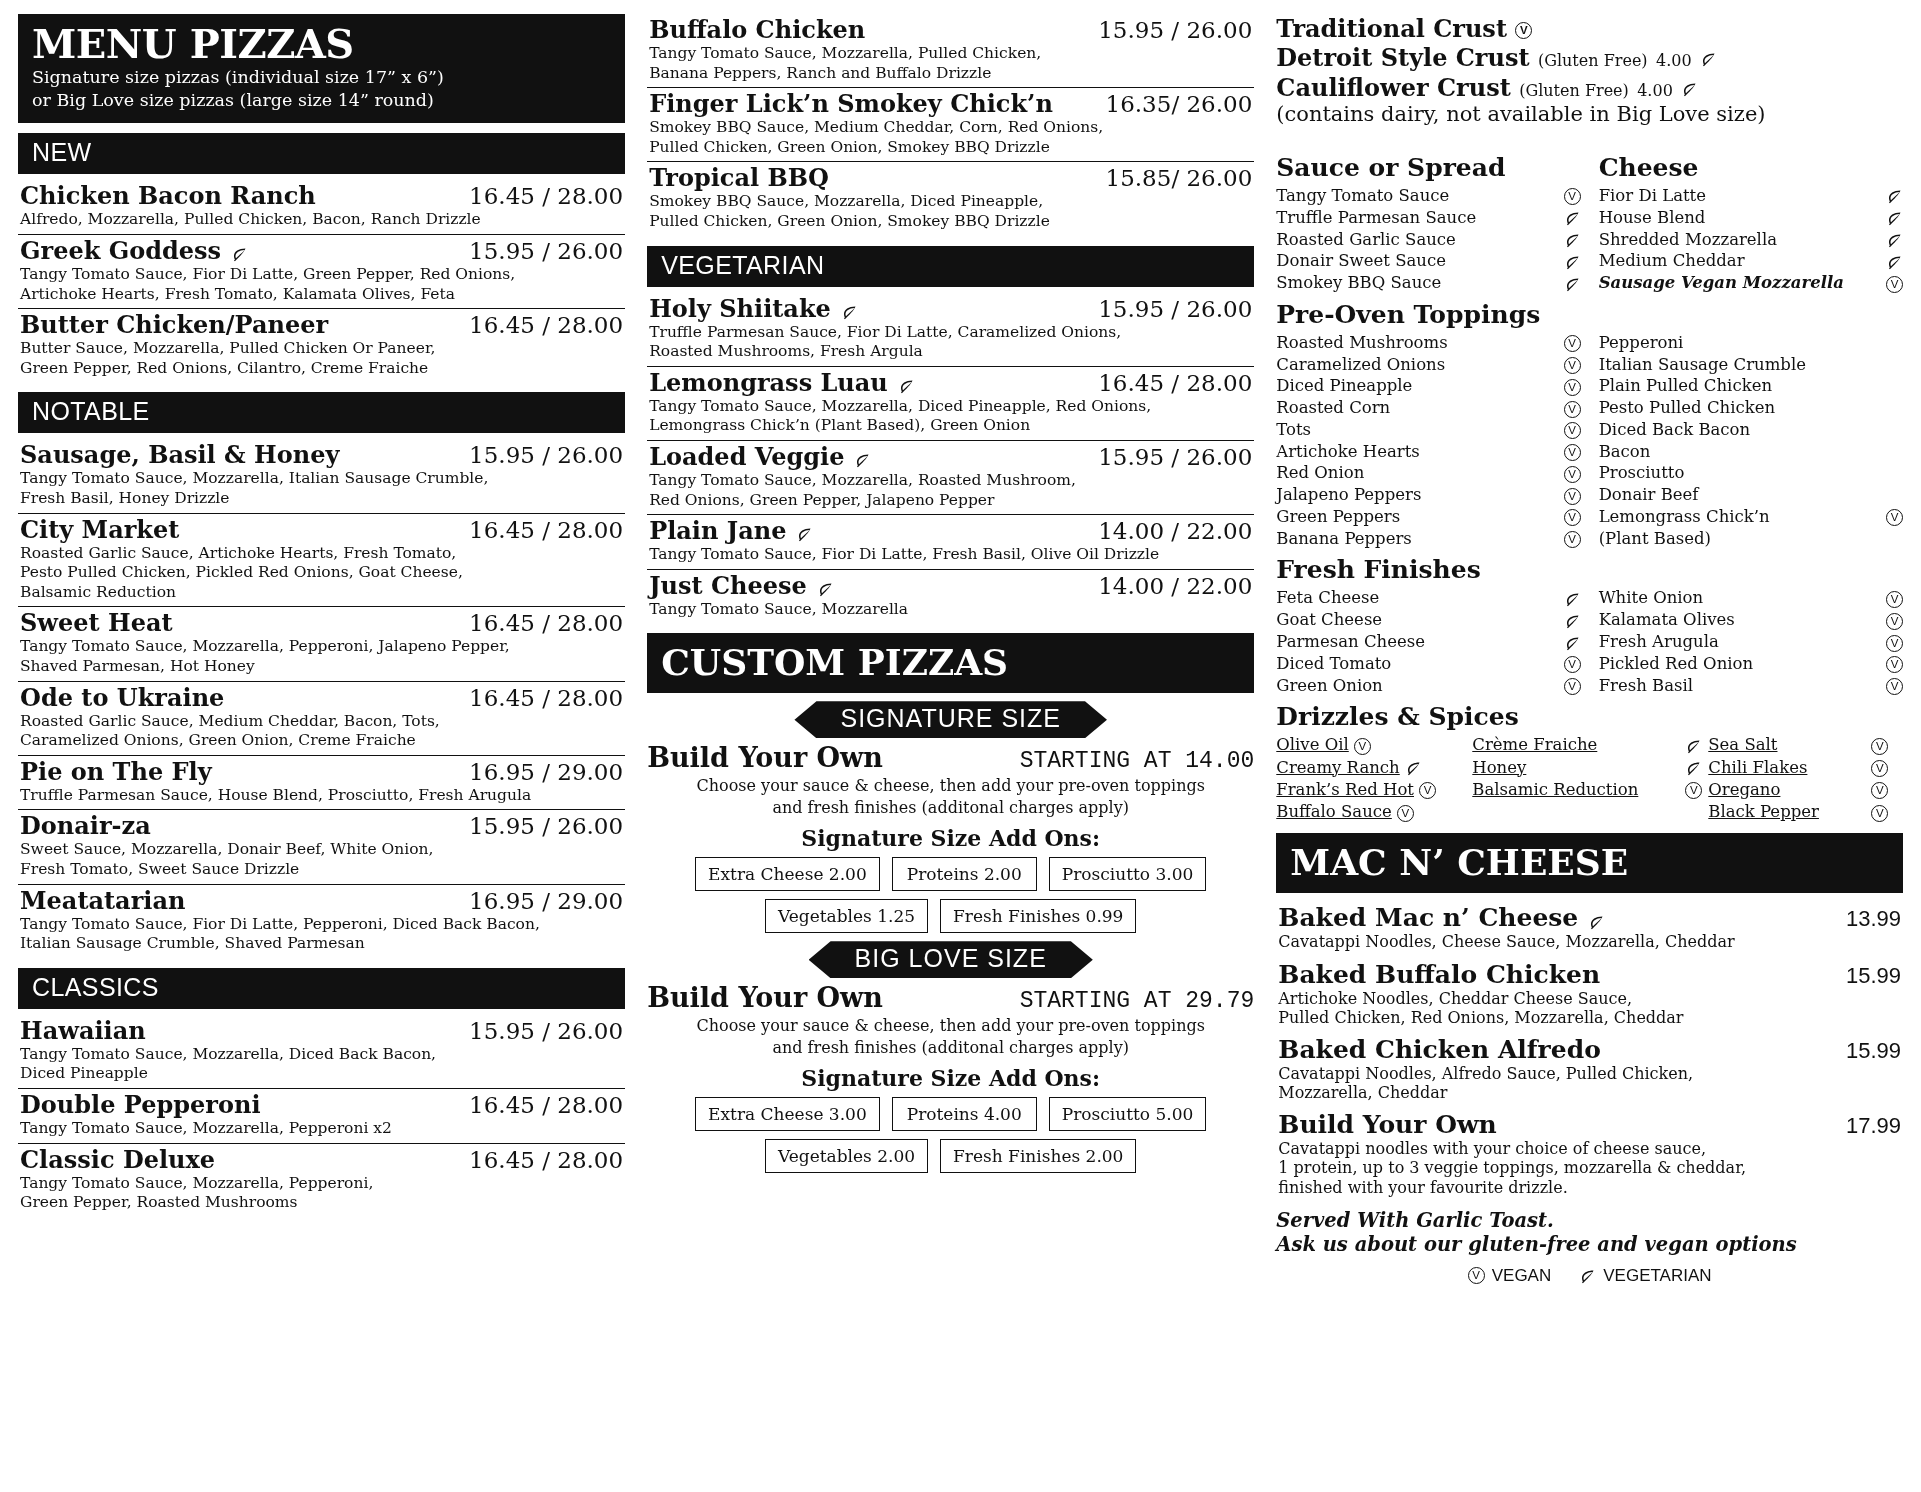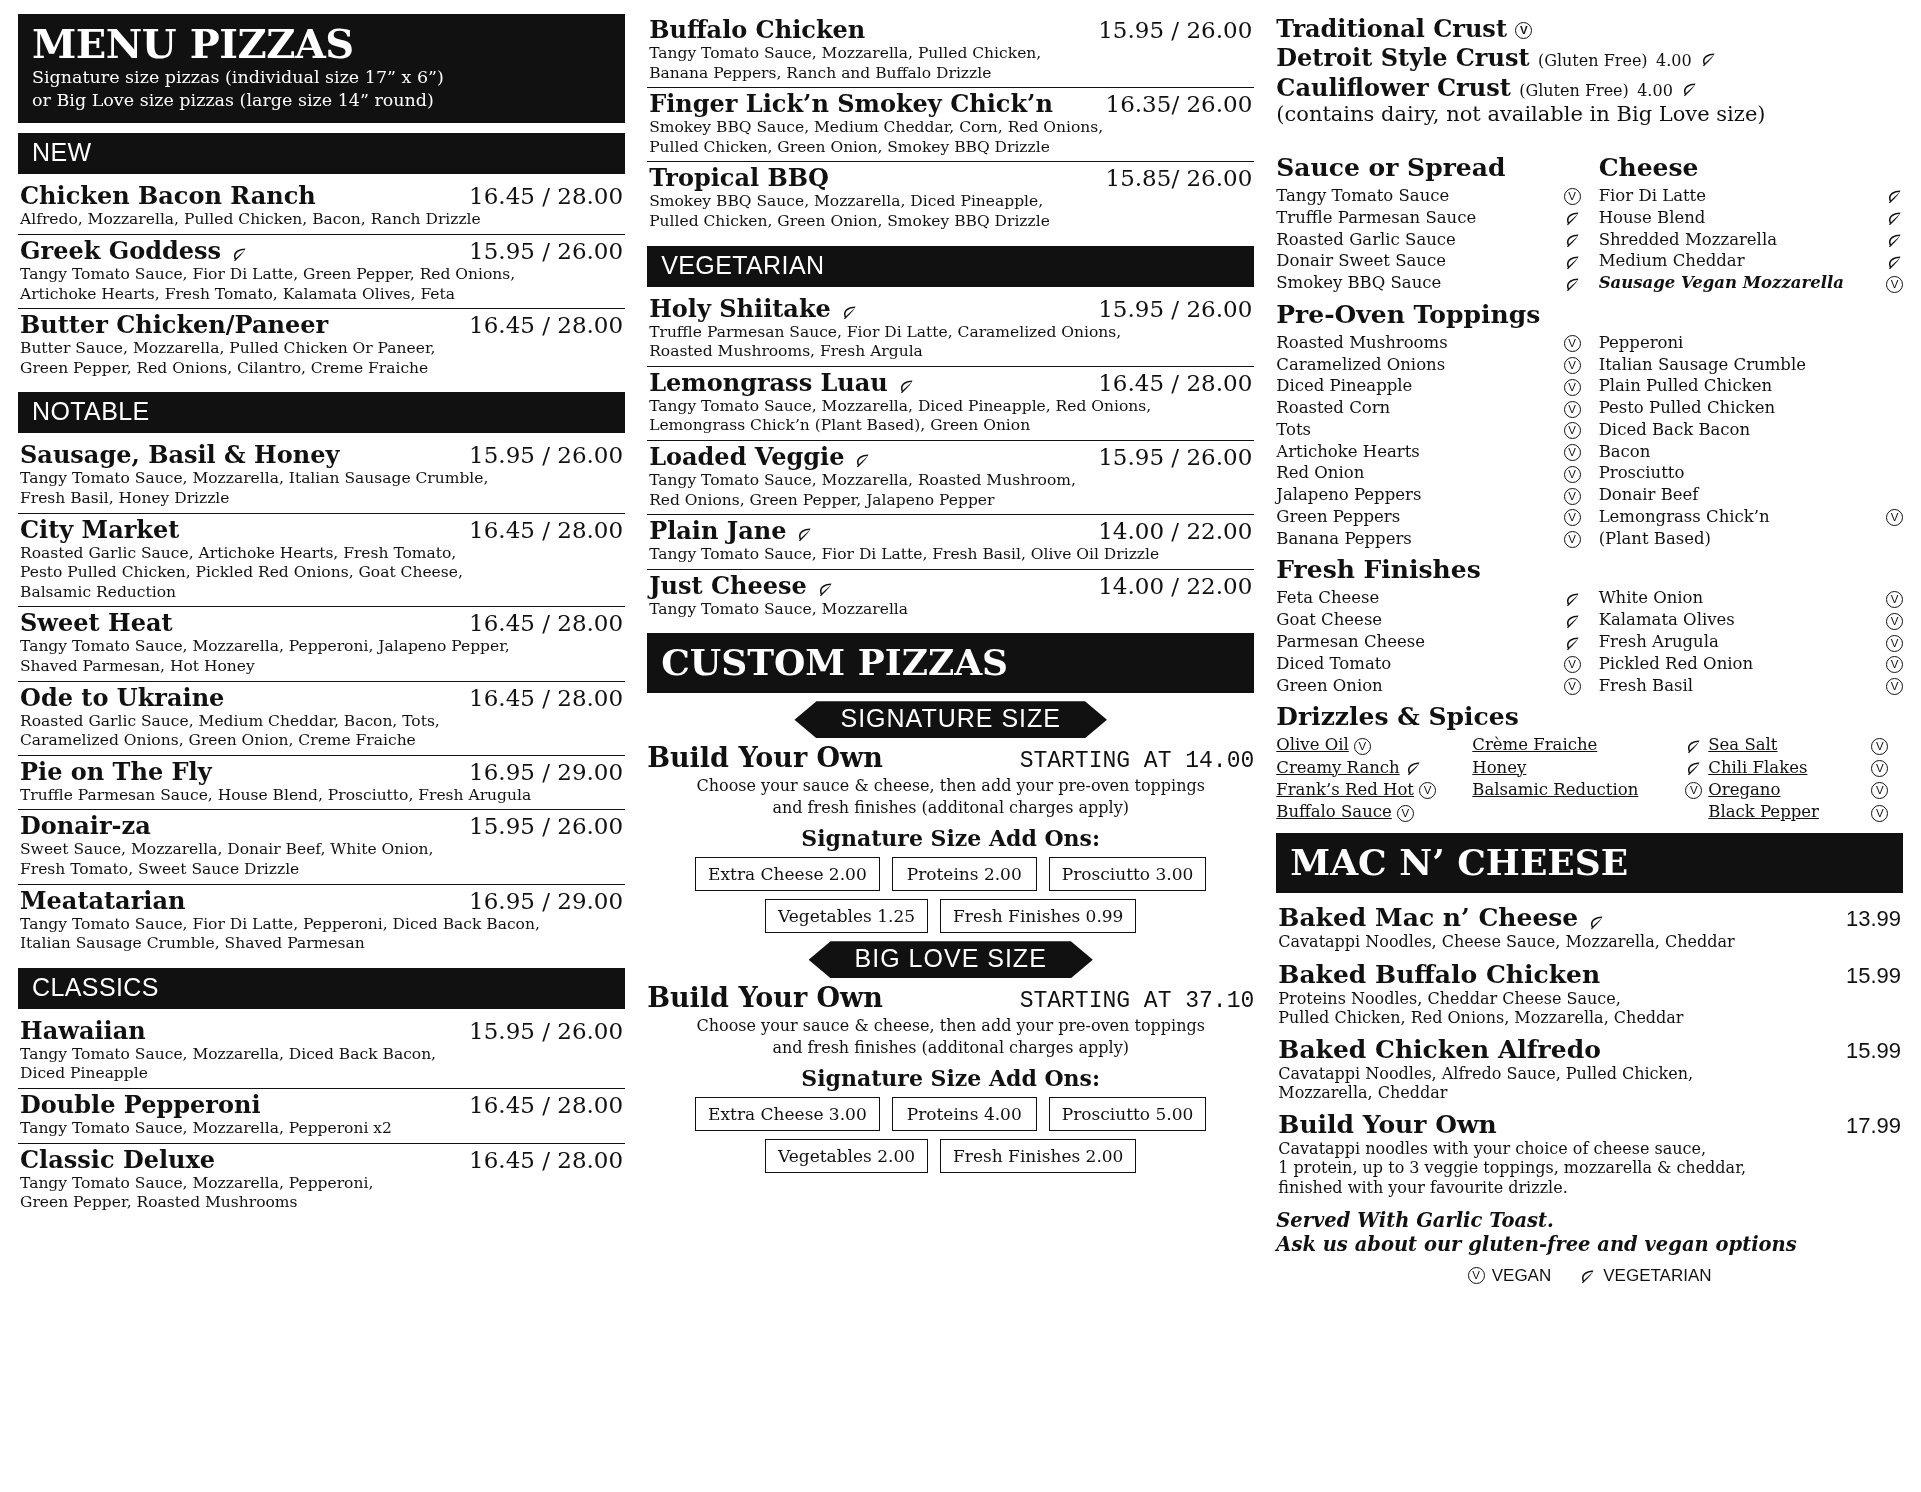--- a/index.html
+++ b/index.html
@@ -360,21 +360,21 @@
         <div class="chip">Fresh Finishes 0.99</div>
       </div>
     </div>
 
     <div class="ribbon-wrap">
       <div class="ribbon">BIG LOVE SIZE</div>
     </div>
     <div>
       <div class="byo-head">
         <span class="byo-name">Build Your Own</span>
-        <span class="byo-price">STARTING AT 37.10</span>
+        <span class="byo-price">STARTING AT 29.79</span>
       </div>
       <div class="byo-desc">Choose your sauce &amp; cheese, then add your pre-oven toppings</div>
       <div class="byo-desc">and fresh finishes (additonal charges apply)</div>
       <div class="addon-title">Signature Size Add Ons:</div>
       <div class="chips">
         <div class="chip">Extra Cheese 3.00</div>
         <div class="chip">Proteins 4.00</div>
         <div class="chip">Prosciutto 5.00</div>
       </div>
       <div class="chips">
@@ -683,21 +683,21 @@
               </svg></span>
           <span class="mac-price">13.99</span>
         </div>
         <div class="mac-desc">Cavatappi Noodles, Cheese Sauce, Mozzarella, Cheddar</div>
       </div>
       <div class="mac-item">
         <div class="mac-head">
           <span class="mac-name">Baked Buffalo Chicken</span>
           <span class="mac-price">15.99</span>
         </div>
-        <div class="mac-desc">Proteins Noodles, Cheddar Cheese Sauce,</div>
+        <div class="mac-desc">Artichoke Noodles, Cheddar Cheese Sauce,</div>
         <div class="mac-desc">Pulled Chicken, Red Onions, Mozzarella, Cheddar</div>
       </div>
       <div class="mac-item">
         <div class="mac-head">
           <span class="mac-name">Baked Chicken Alfredo</span>
           <span class="mac-price">15.99</span>
         </div>
         <div class="mac-desc">Cavatappi Noodles, Alfredo Sauce, Pulled Chicken,</div>
         <div class="mac-desc">Mozzarella, Cheddar</div>
       </div>

